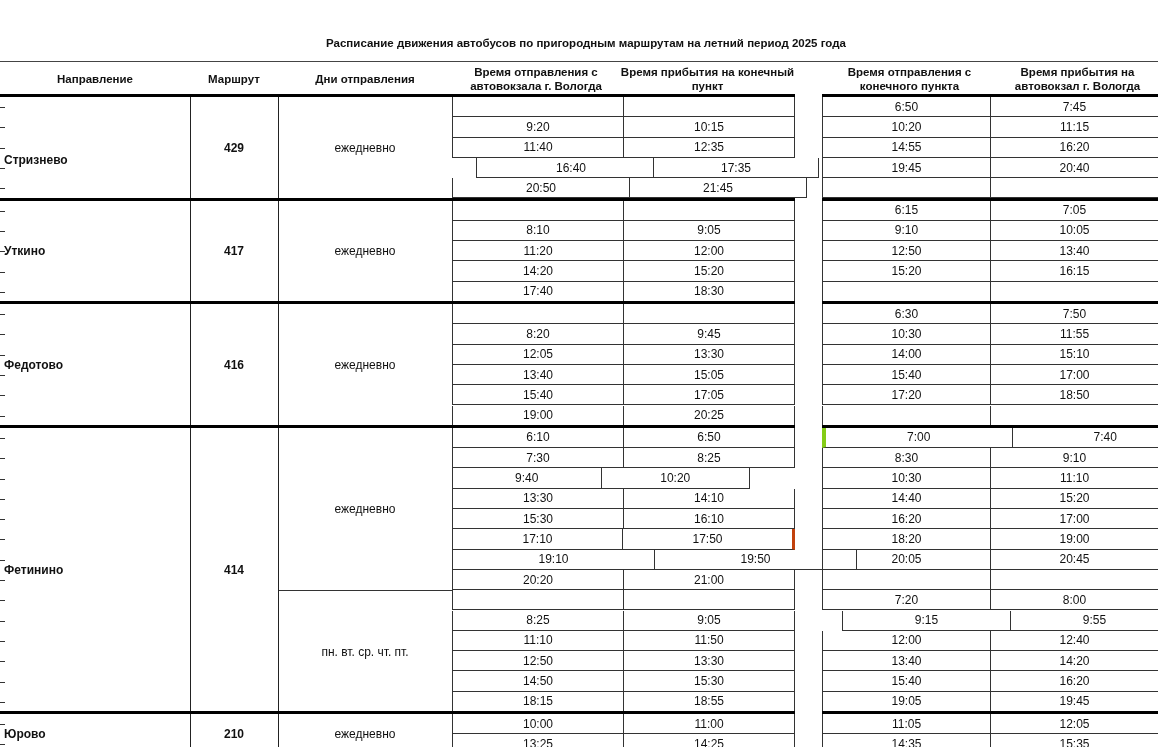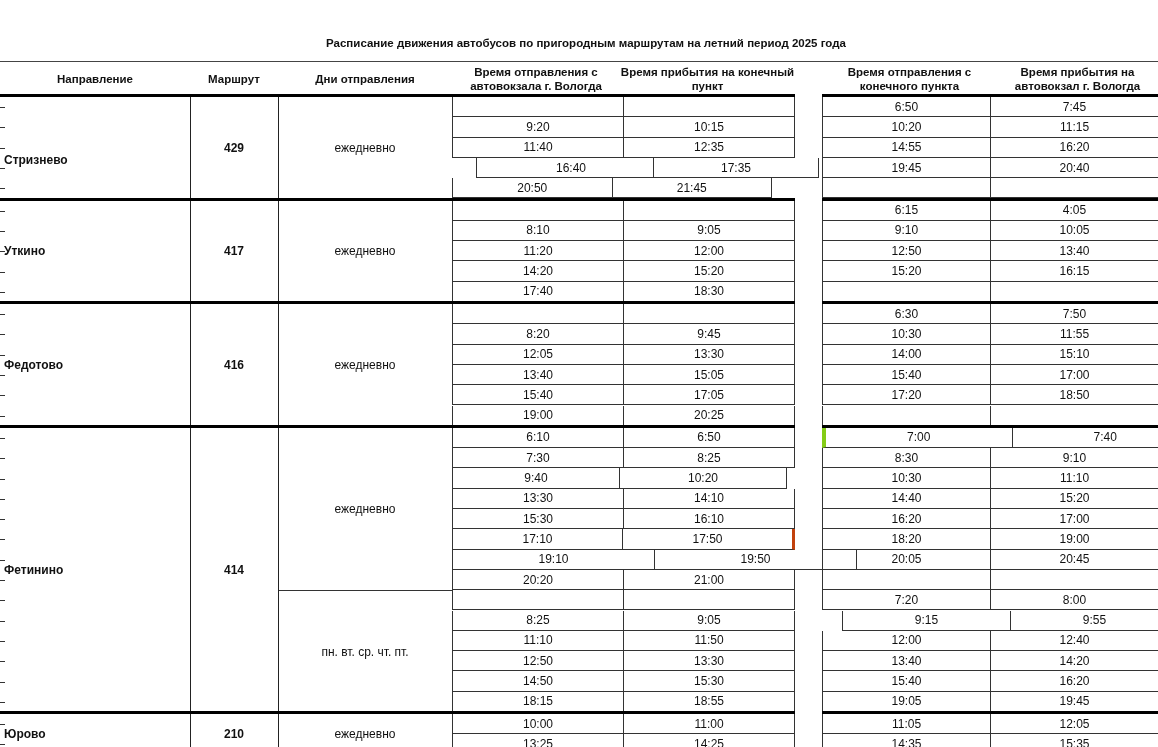--- a/index.html
+++ b/index.html
@@ -69,21 +69,21 @@
     <div class="tick" style="top:147.75px;"></div>
     <div class="row" style="left:476px;top:157.9px;width:343px;border-left:1px solid #333;border-right:1px solid #333;padding-left:12px;">
       <div class="c">16:40</div>
       <div class="c">17:35</div>
     </div>
     <div class="row" style="left:822px;top:157.9px;width:336px;border-left:1px solid #333;">
       <div class="c">19:45</div>
       <div class="c">20:40</div>
     </div>
     <div class="tick" style="top:168.05px;"></div>
-    <div class="row" style="left:452px;top:178.2px;width:320px;border-left:1px solid #333;border-right:1px solid #333;">
+    <div class="row" style="left:452px;top:178.2px;width:355px;border-left:1px solid #333;border-right:1px solid #333;">
       <div class="c">20:50</div>
       <div class="c">21:45</div>
     </div>
     <div class="row" style="left:822px;top:178.2px;width:336px;border-left:1px solid #333;">
       <div class="c"></div>
       <div class="c"></div>
     </div>
     <div class="tick" style="top:188.35px;"></div>
     <div class="vline" style="left:190px;top:97px;height:101.5px;"></div>
     <div class="vline" style="left:278px;top:97px;height:101.5px;"></div>
@@ -91,21 +91,21 @@
     <div class="hthick" style="left:822px;top:197.5px;width:336px;"></div>
     <div class="cellL" style="left:4px;top:200.5px;width:185px;height:101.5px;font-weight:bold;">Уткино</div>
     <div class="cellL" style="left:190px;top:200.5px;width:88px;height:101.5px;justify-content:center;font-weight:bold;">417</div>
     <div class="cellL" style="left:278px;top:200.5px;width:174px;height:101.5px;justify-content:center;">ежедневно</div>
     <div class="row" style="left:452px;top:200.5px;width:343px;border-left:1px solid #333;border-right:1px solid #333;">
       <div class="c"></div>
       <div class="c"></div>
     </div>
     <div class="row" style="left:822px;top:200.5px;width:336px;border-left:1px solid #333;">
       <div class="c">6:15</div>
-      <div class="c">4:05</div>
+      <div class="c">7:05</div>
     </div>
     <div class="tick" style="top:210.65px;"></div>
     <div class="row" style="left:452px;top:220.8px;width:343px;border-left:1px solid #333;border-right:1px solid #333;">
       <div class="c">8:10</div>
       <div class="c">9:05</div>
     </div>
     <div class="row" style="left:822px;top:220.8px;width:336px;border-left:1px solid #333;">
       <div class="c">9:10</div>
       <div class="c">10:05</div>
     </div>
@@ -216,21 +216,21 @@
     <div class="tick" style="top:437.95px;"></div>
     <div class="row" style="left:452px;top:448.1px;width:343px;border-left:1px solid #333;border-right:1px solid #333;">
       <div class="c">7:30</div>
       <div class="c">8:25</div>
     </div>
     <div class="row" style="left:822px;top:448.1px;width:336px;border-left:1px solid #333;">
       <div class="c">8:30</div>
       <div class="c">9:10</div>
     </div>
     <div class="tick" style="top:458.25px;"></div>
-    <div class="row" style="left:452px;top:468.40000000000003px;width:335px;border-left:1px solid #333;border-right:1px solid #333;">
+    <div class="row" style="left:452px;top:468.40000000000003px;width:298px;border-left:1px solid #333;border-right:1px solid #333;">
       <div class="c">9:40</div>
       <div class="c">10:20</div>
     </div>
     <div class="row" style="left:822px;top:468.40000000000003px;width:336px;border-left:1px solid #333;">
       <div class="c">10:30</div>
       <div class="c">11:10</div>
     </div>
     <div class="tick" style="top:478.55px;"></div>
     <div class="row" style="left:452px;top:488.70000000000005px;width:343px;border-left:1px solid #333;border-right:1px solid #333;">
       <div class="c">13:30</div>

